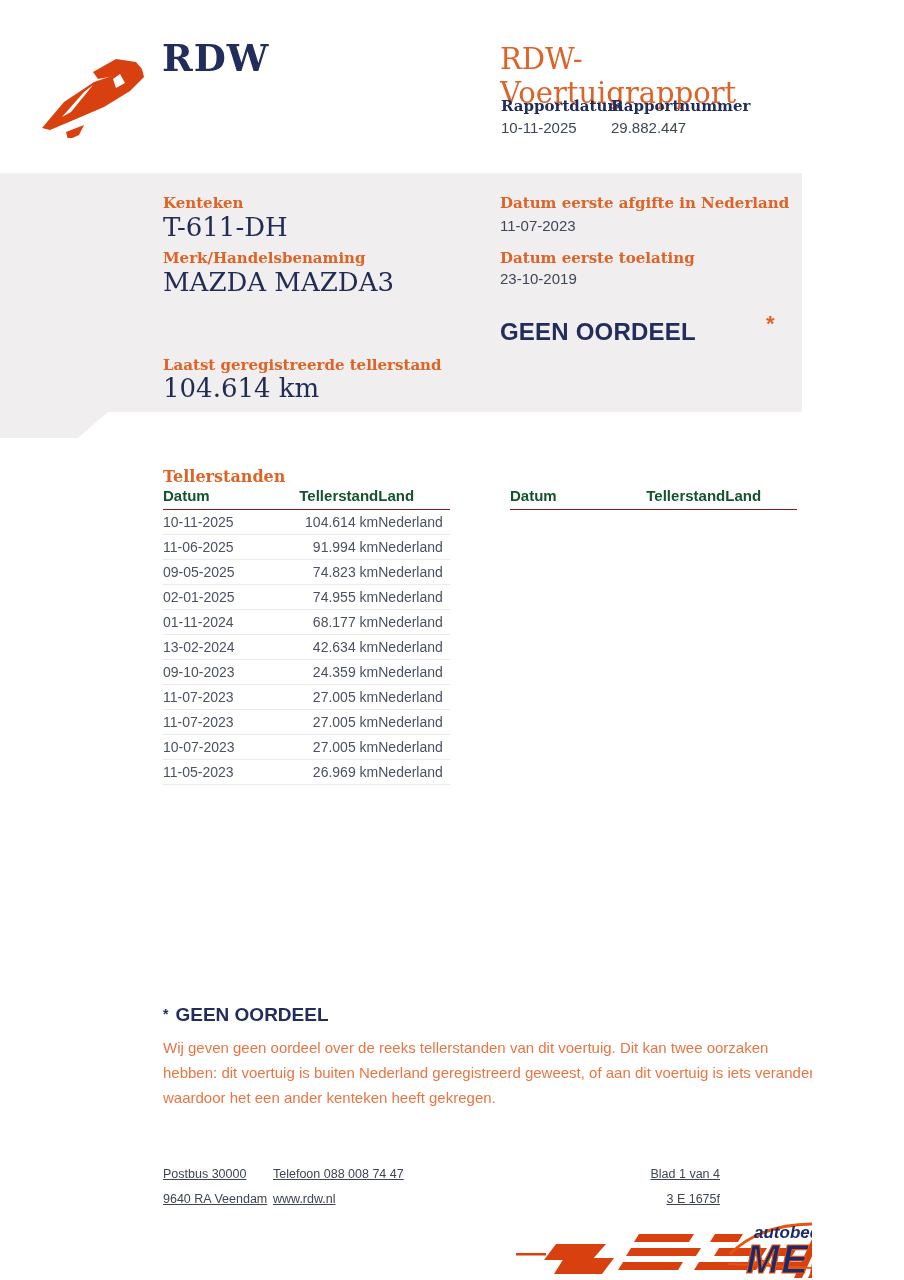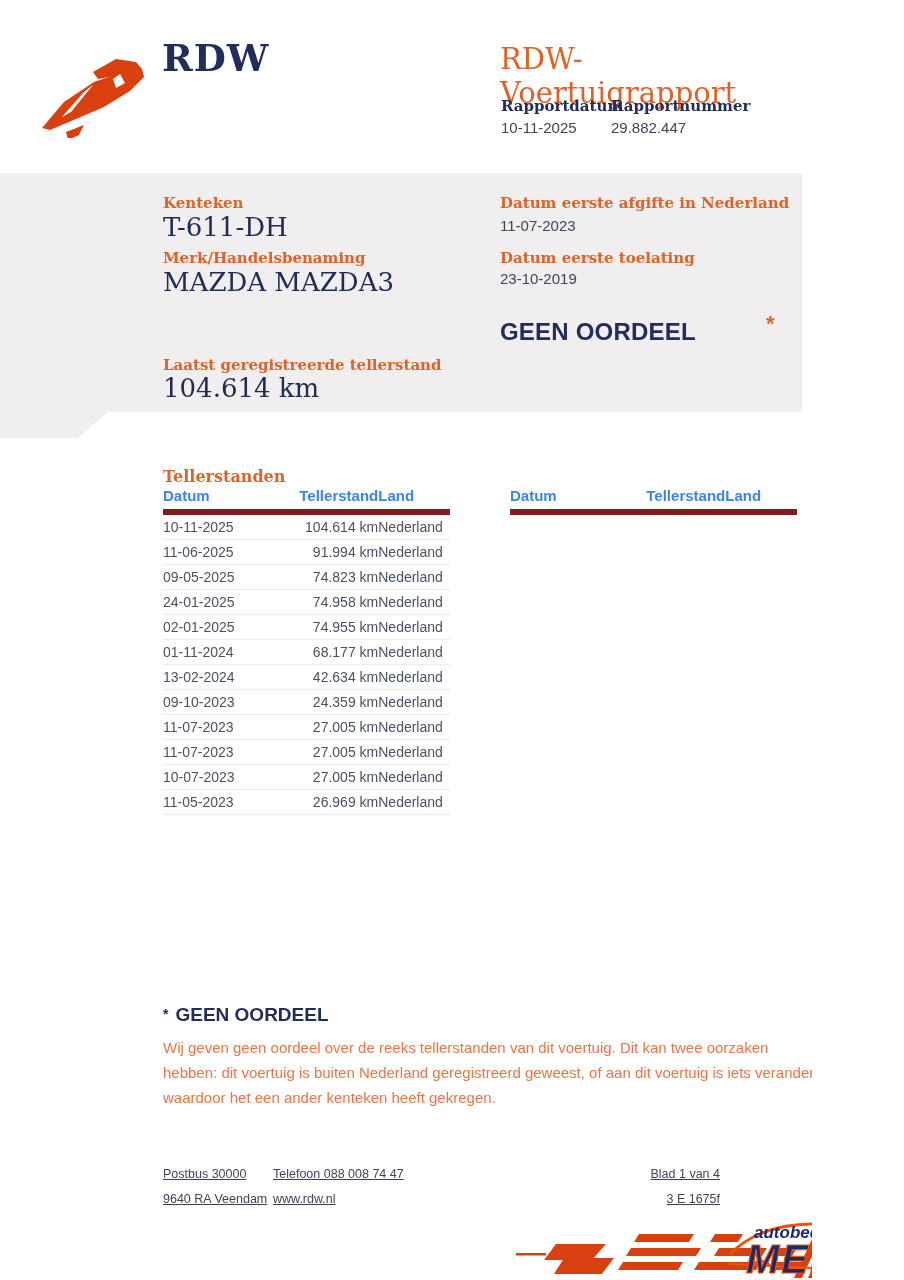--- a/index.html
+++ b/index.html
@@ -50,22 +50,22 @@
   .verdict-star { font-size:22px; font-weight:700; color:#DD6327; }
 
   
   .section-title {
     font-family:"DejaVu Serif", serif; font-weight:700;
     font-size:16px; color:#DD6327;
   }
   table.meter { border-collapse:collapse; width:287px; table-layout:fixed; }
   table.meter th {
     font-family:"Liberation Sans", sans-serif; font-weight:700;
-    font-size:15px; color:#3b82f6; padding:0 0 5px 0;
-    border-bottom:6px solid #7f1d1d;
+    font-size:15px; color:#14532d; padding:0 0 5px 0;
+    border-bottom:1px solid #7f1d1d;
   }
   table.meter td {
     font-size:14px; color:#4A5162; padding:4px 0 4px 0;
     border-bottom:1px solid #EBEBEB;
   }
   table.meter th:nth-child(1), table.meter td:nth-child(1) { width:38%; text-align:left; }
   table.meter th:nth-child(2), table.meter td:nth-child(2) { width:37%; text-align:right; }
   table.meter th:nth-child(3), table.meter td:nth-child(3) { width:25%; text-align:left; }
 
   
@@ -145,25 +145,20 @@
           <td>Nederland</td>
         </tr>
         <tr>
           <td>11-06-2025</td>
           <td>91.994 km</td>
           <td>Nederland</td>
         </tr>
         <tr>
           <td>09-05-2025</td>
           <td>74.823 km</td>
-          <td>Nederland</td>
-        </tr>
-        <tr>
-          <td>24-01-2025</td>
-          <td>74.958 km</td>
           <td>Nederland</td>
         </tr>
         <tr>
           <td>02-01-2025</td>
           <td>74.955 km</td>
           <td>Nederland</td>
         </tr>
         <tr>
           <td>01-11-2024</td>
           <td>68.177 km</td>

